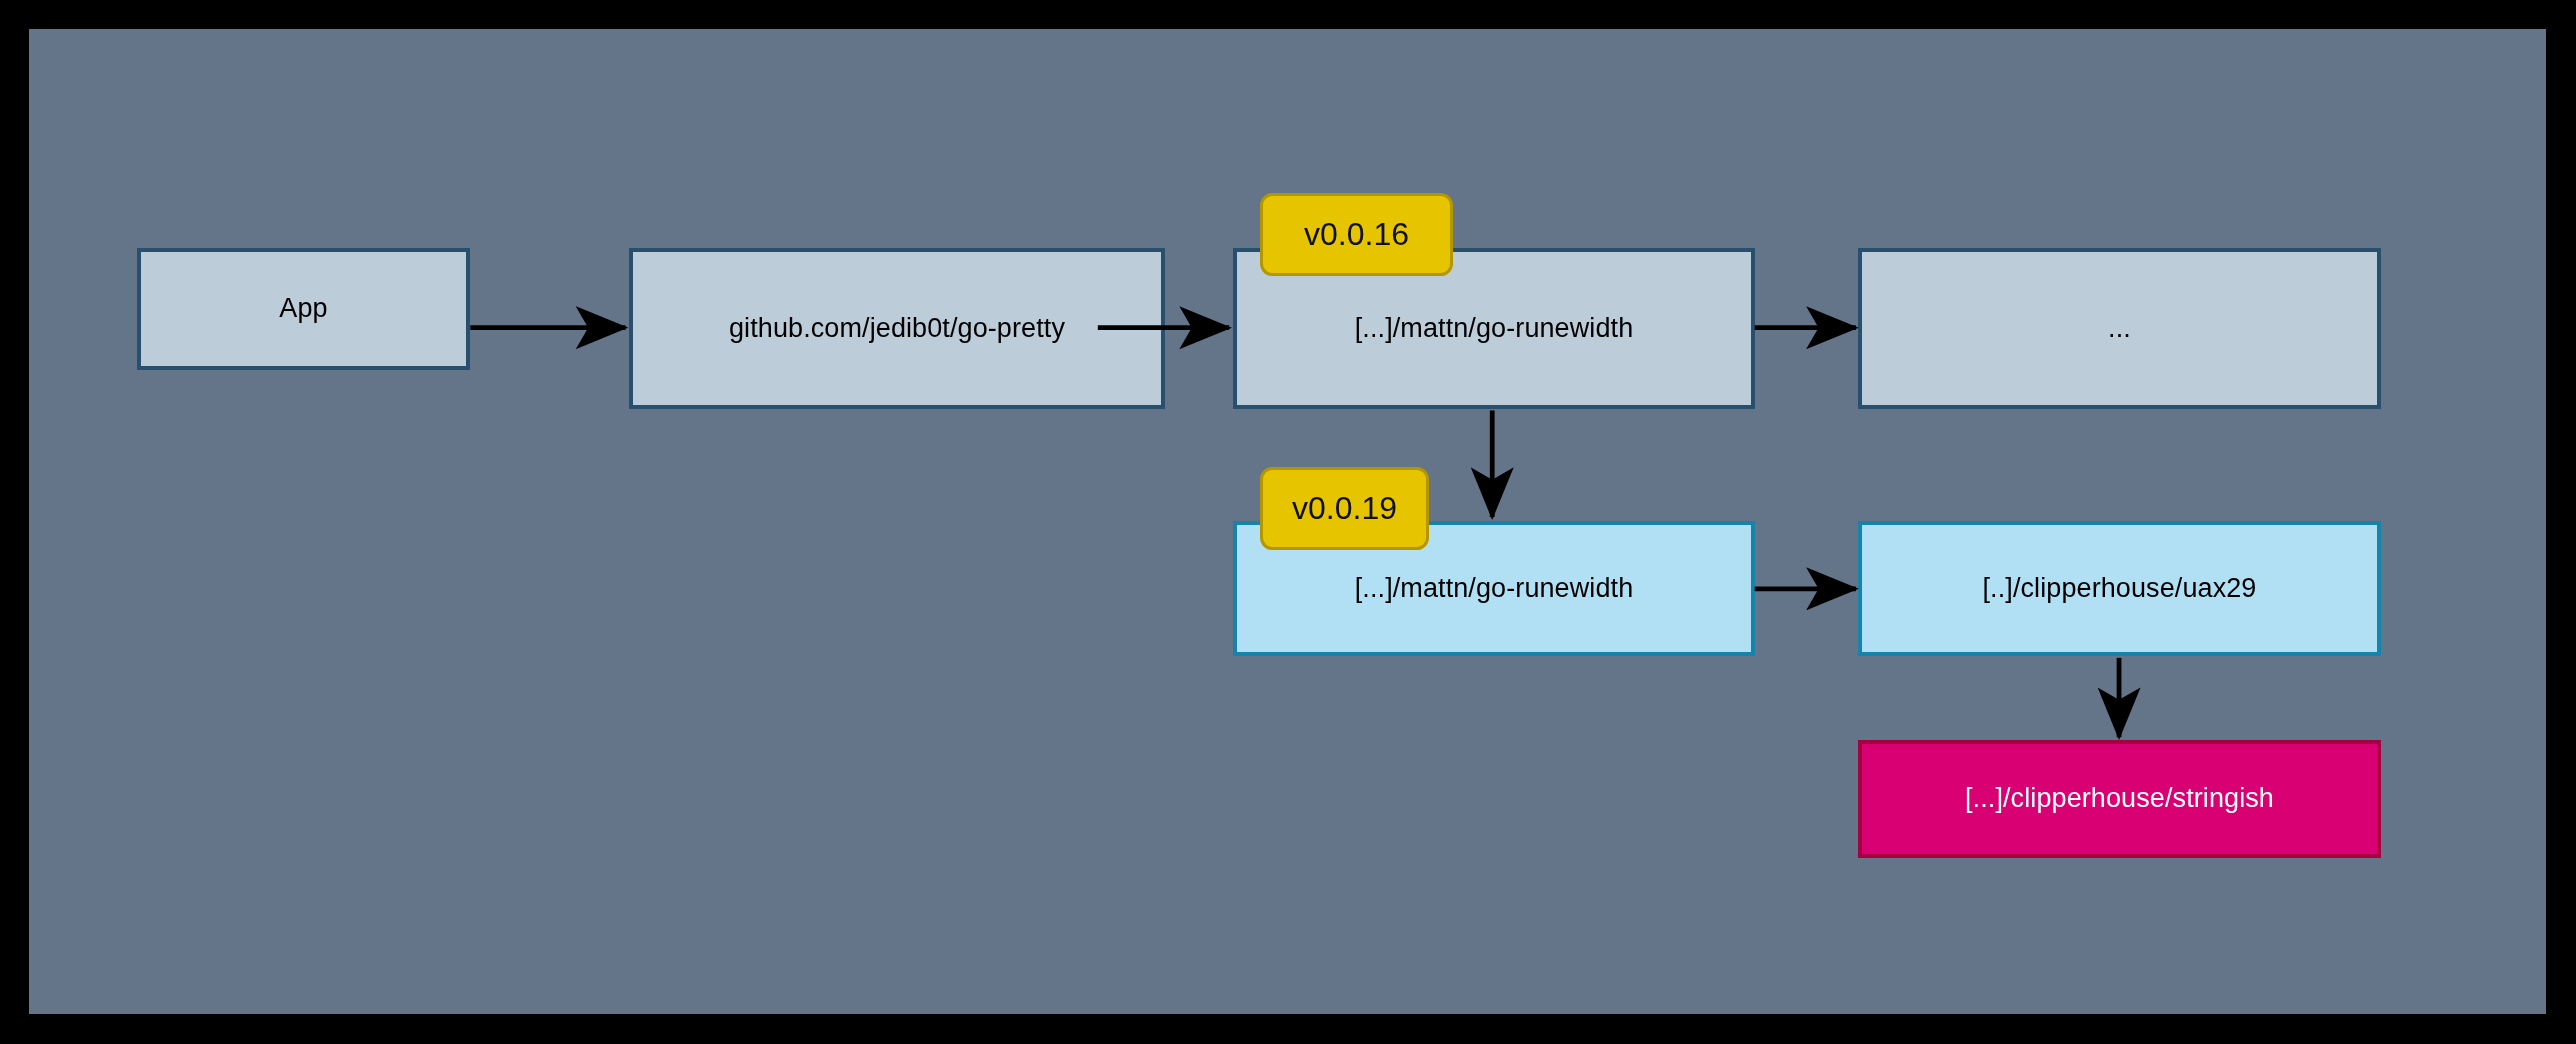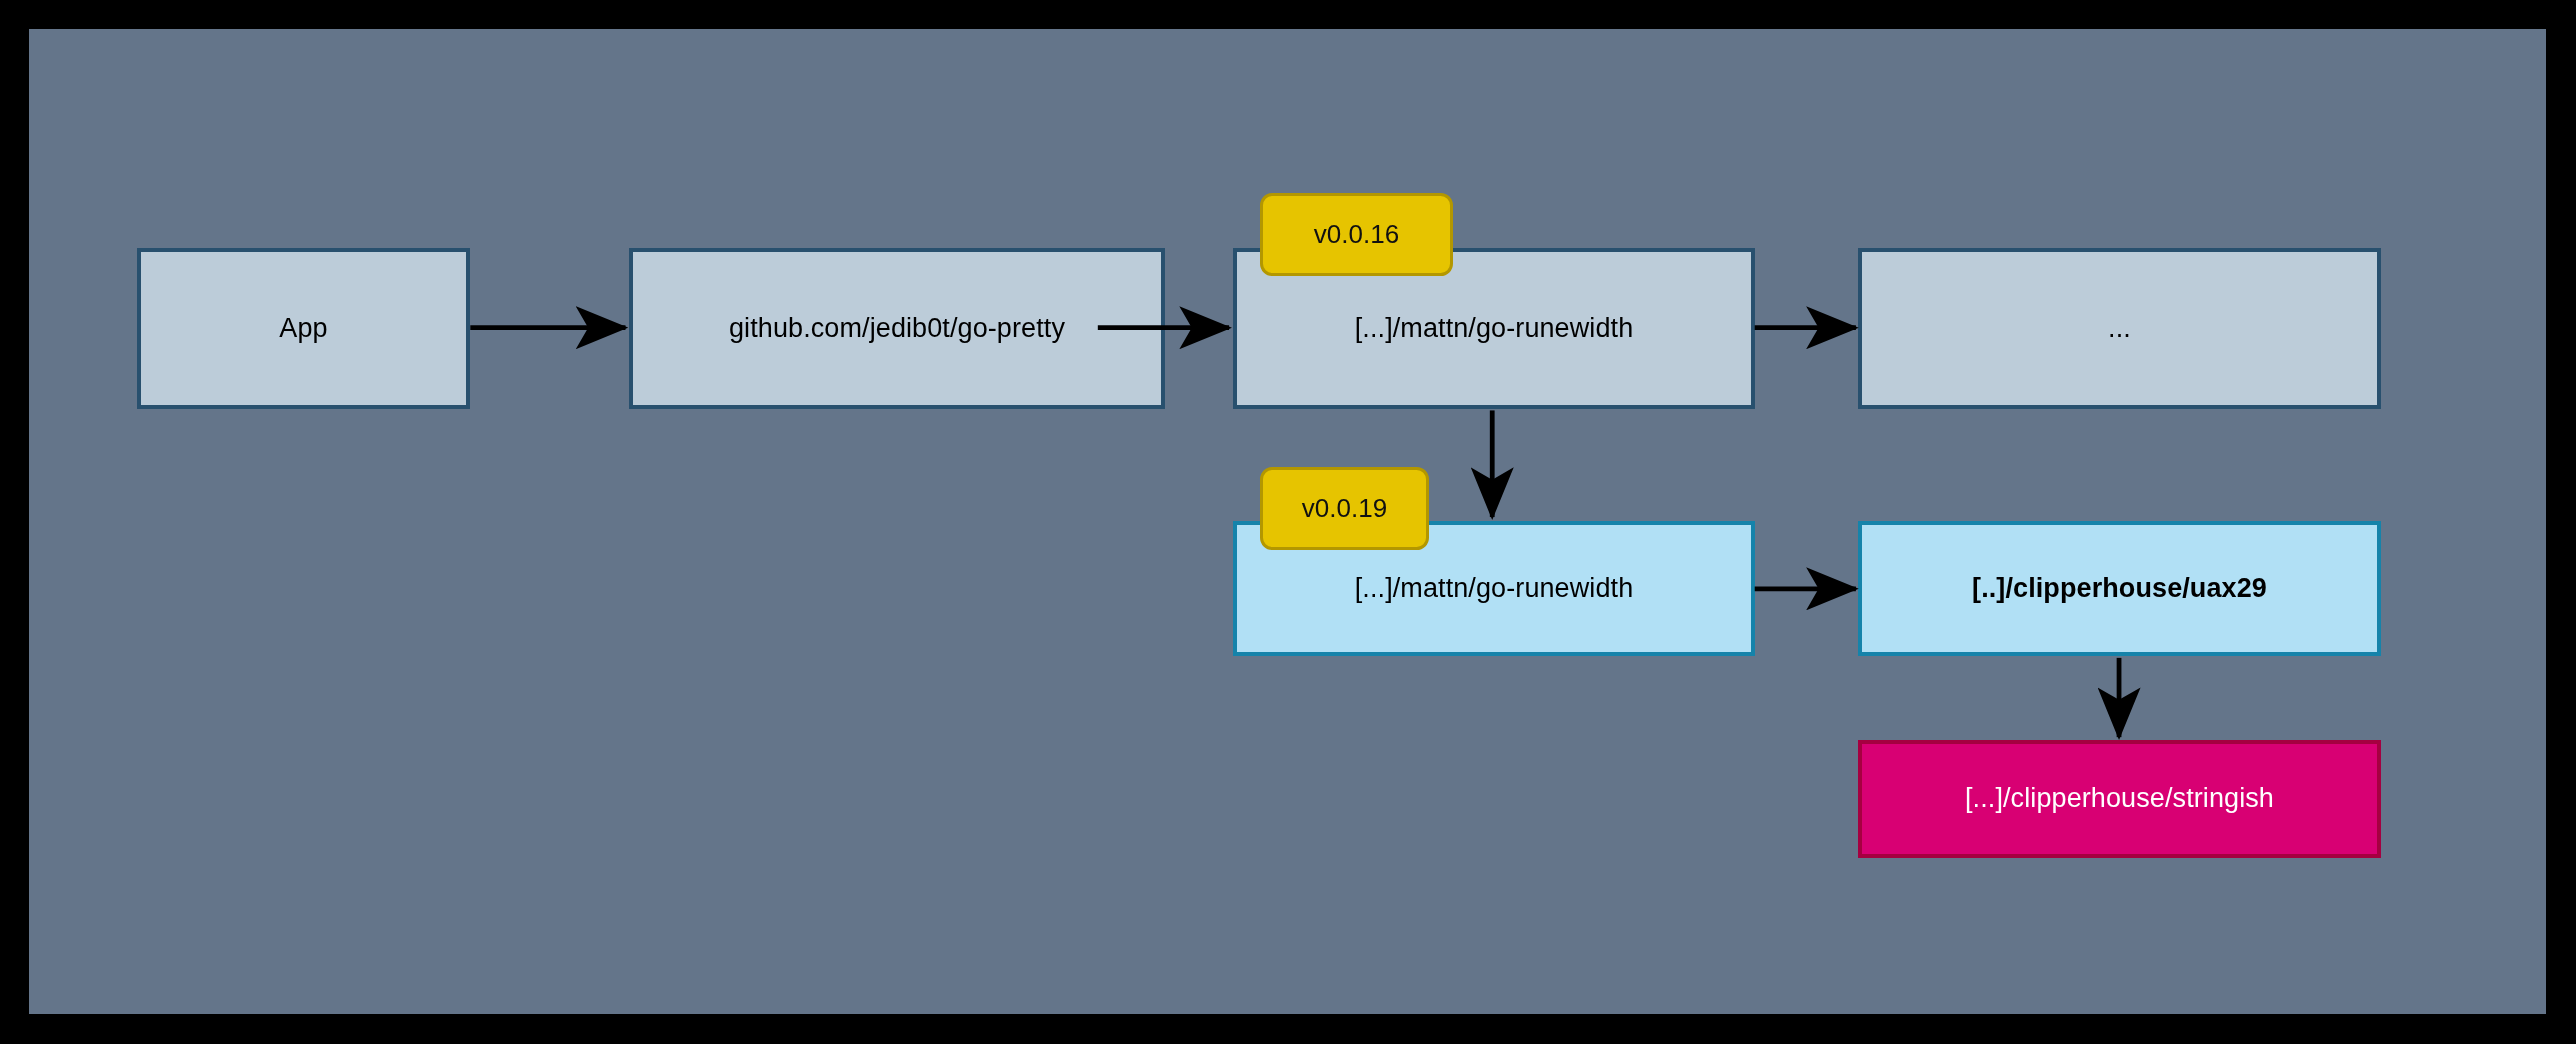--- a/index.html
+++ b/index.html
@@ -68,21 +68,21 @@
   .badge {
     position: absolute;
     box-sizing: border-box;
     display: flex;
     align-items: center;
     justify-content: center;
     background: #e6c400;
     border: 3.4px solid #b39700;
     border-radius: 12.3px;
     color: #111111;
-    font-size: 26px;
+    font-size: 32px;
     z-index: 5;
     white-space: nowrap;
   }
 
   
   #edge-layer {
     position: absolute;
     left: 0;
     top: 0;
     width: 2517px;
@@ -110,41 +110,41 @@
 
       <line x1="2524" y1="437" x2="2672" y2="437" stroke="#000000" stroke-width="7" marker-end="url(#arrowhead)"></line>
 
       <line x1="2140" y1="558" x2="2140" y2="714" stroke="#000000" stroke-width="7" marker-end="url(#arrowhead)"></line>
 
       <line x1="2524" y1="819" x2="2672" y2="819" stroke="#000000" stroke-width="7" marker-end="url(#arrowhead)"></line>
 
       <line x1="3057" y1="920" x2="3057" y2="1036" stroke="#000000" stroke-width="7" marker-end="url(#arrowhead)"></line>
     </svg>
 
-    <div class="node node-gray" style="left:108px; top:219px; width:333px; height:161px;">
+    <div class="node node-gray" style="left:108px; top:219px; width:333px; height:122px;">
       <span>App</span>
     </div>
 
     <div class="node node-gray" style="left:600px; top:219px; width:536px; height:161px;">
       <span>github.com/jedib0t/go-pretty</span>
     </div>
 
     <div class="node node-gray" style="left:1204px; top:219px; width:522px; height:161px;">
       <span>[...]/mattn/go-runewidth</span>
     </div>
 
     <div class="node node-gray" style="left:1829px; top:219px; width:523px; height:161px;">
       <span>...</span>
     </div>
 
     <div class="node node-cyan" style="left:1204px; top:492px; width:522px; height:135px;">
       <span>[...]/mattn/go-runewidth</span>
     </div>
 
-    <div class="node node-cyan" style="left:1829px; top:492px; width:523px; height:135px;font-weight:bold;">
+    <div class="node node-cyan" style="left:1829px; top:492px; width:523px; height:135px;">
       <span>[..]/clipperhouse/uax29</span>
     </div>
 
     <div class="node node-pink" style="left:1829px; top:711px; width:523px; height:118px;">
       <span>[...]/clipperhouse/stringish</span>
     </div>
 
     <div class="badge" style="left:1231px; top:164px; width:193px; height:83px;">
       <span>v0.0.16</span>
     </div>

